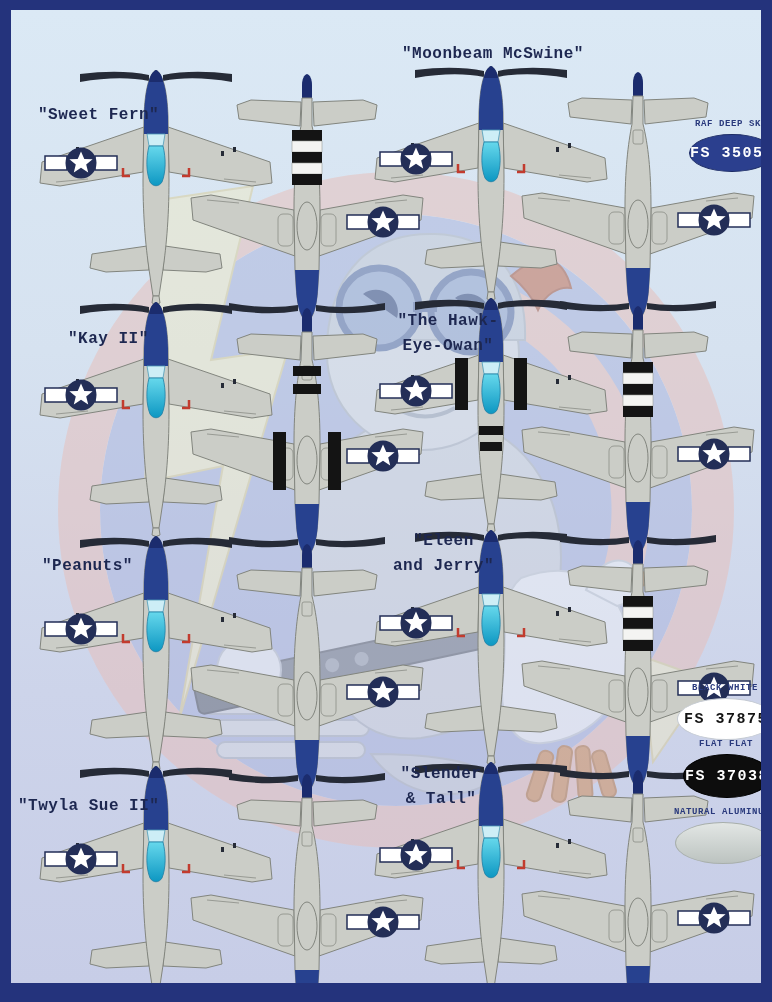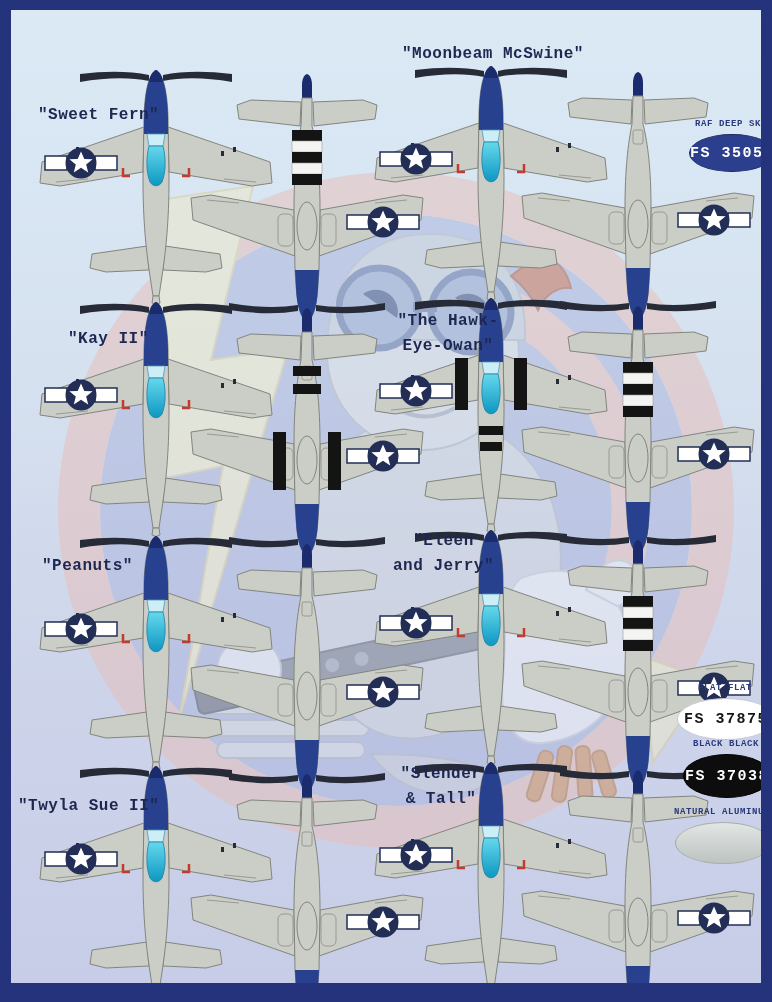--- a/index.html
+++ b/index.html
@@ -283,27 +283,27 @@
       </div>
     </div>
   <div id="chips-layer">
       <div class="chip" style="left: 678px; top: 124px; width: 84px;">
         <div class="chip-label">RAF DEEP SKY</div>
         <div class="chip-oval" style="height: 36px; background: rgb(43, 63, 142); color: rgb(255, 255, 255); border: 1px solid rgb(29, 44, 102);">
           <span>FS 35056</span>
         </div>
       </div>
       <div class="chip" style="left: 666px; top: 688px; width: 96px;">
-        <div class="chip-label">FLAT FLAT</div>
+        <div class="chip-label">BLACK WHITE</div>
         <div class="chip-oval" style="height: 40px; background: rgb(255, 255, 255); color: rgb(20, 20, 20); border: 1px solid rgb(196, 202, 210);">
           <span>FS 37875</span>
         </div>
       </div>
       <div class="chip" style="left: 672px; top: 744px; width: 86px;">
-        <div class="chip-label">BLACK BLACK</div>
+        <div class="chip-label">FLAT FLAT</div>
         <div class="chip-oval" style="height: 42px; background: rgb(13, 13, 13); color: rgb(255, 255, 255); border: 1px solid rgb(0, 0, 0);">
           <span>FS 37038</span>
         </div>
       </div>
       <div class="chip" style="left: 664px; top: 812px; width: 94px;">
         <div class="chip-label">NATURAL ALUMINUM</div>
         <div class="chip-oval" style="height: 40px; background: linear-gradient(rgb(226, 230, 228), rgb(188, 195, 192)); color: rgb(85, 85, 85); border: 1px solid rgb(168, 175, 171);"></div>
       </div>
     </div>
 

